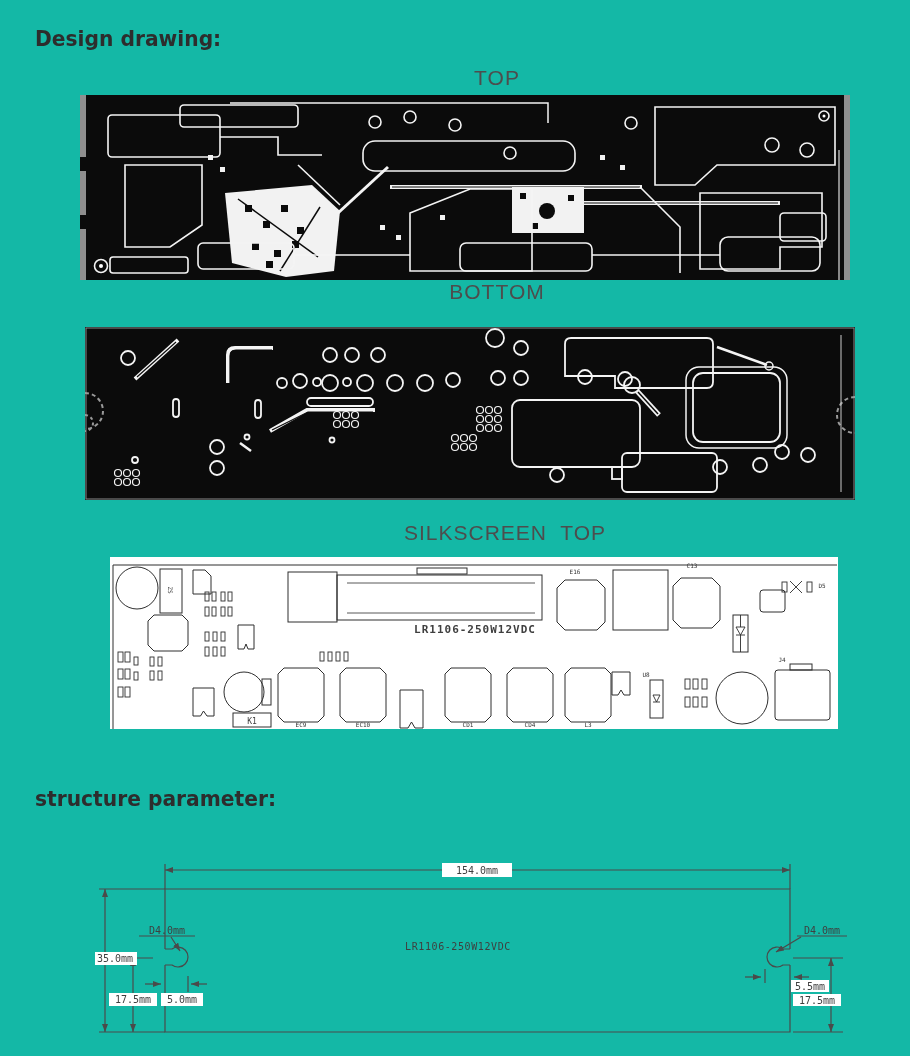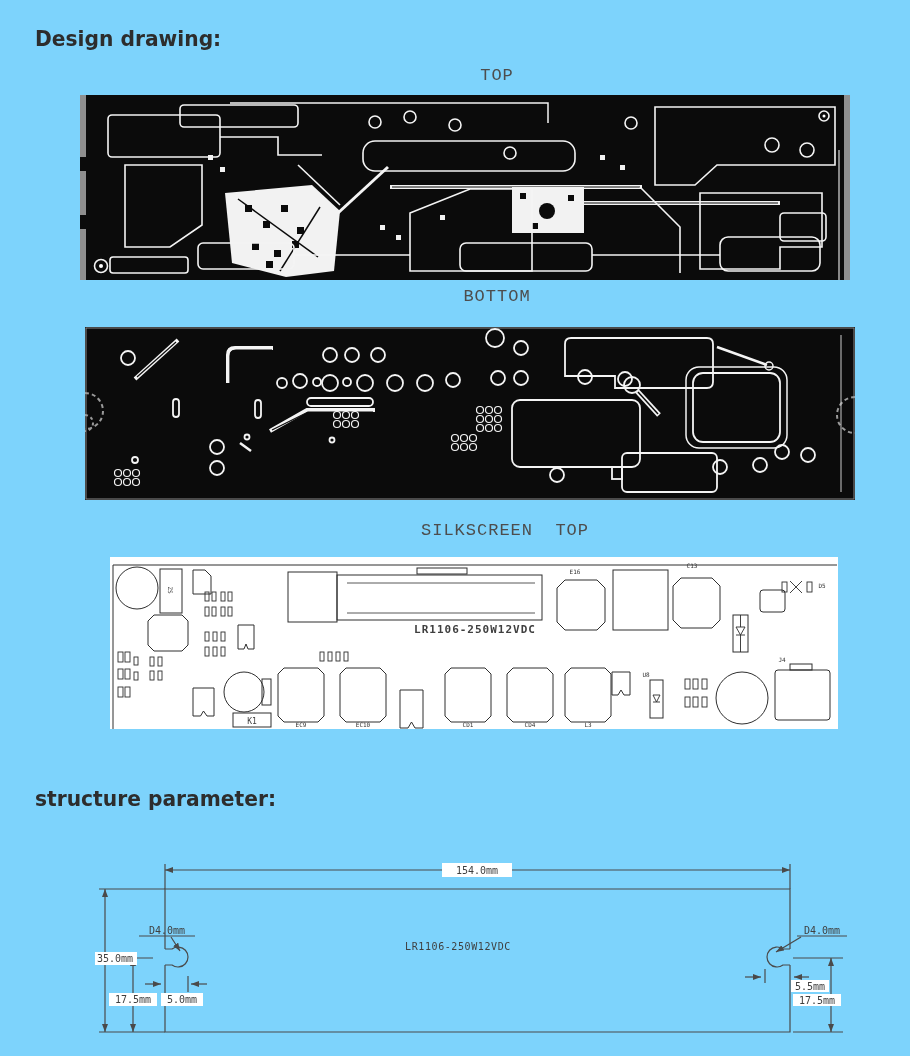--- a/index.html
+++ b/index.html
@@ -1,25 +1,25 @@
 <!DOCTYPE html>
 <html><head>
 <meta charset="utf-8">
 <style>
   html,body{margin:0;padding:0;background:#ffffff;}
-  .page{position:relative;width:910px;height:1056px;background:#7dd3fc;overflow:hidden;
+  .page{position:relative;width:910px;height:1056px;background:#14b8a6;overflow:hidden;
         font-family:"Liberation Sans",sans-serif;}
   .abs{position:absolute;}
   .hd{position:absolute;margin:0;font-weight:bold;font-size:22px;color:#2d2d2d;
       letter-spacing:0px;transform:scaleX(.92);transform-origin:left center;
       font-family:"DejaVu Sans",sans-serif;}
   .hd1{left:35px;top:26px;}
   .hd2{left:35px;top:786px;}
-  .seclabel{position:absolute;transform:translateX(-50%);font-size:17px;color:#4d4d4d;
-            letter-spacing:1px;font-family:Liberation Mono, monospace;}
+  .seclabel{position:absolute;transform:translateX(-50%);font-size:21px;color:#4d4d4d;
+            letter-spacing:1px;font-family:Liberation Sans, sans-serif;}
   .pre{white-space:pre;}
   svg text{font-family:"DejaVu Sans Mono",monospace;fill:#3f3f3f;}
   .dimtxt{font-size:10px;}
   .modeltxt{font-size:10px;letter-spacing:.6px;}
   .silktxt{font-size:6px;fill:#333;}
 </style>
 </head>
 <body>
 
 <div class="page">
@@ -95,21 +95,21 @@
         <rect x="360" y="120" width="5" height="5"></rect>
           <rect x="520" y="60" width="5" height="5"></rect>
         <rect x="540" y="70" width="5" height="5"></rect>
       </g>
       <path d="M214,160 H330"></path>
         <path d="M512,160 H640"></path>
         <path d="M218,70 L260,110"></path>
     </g>
   </svg>
 
-  <div class="seclabel" style="left:497px;top:287px">BOTTOM</div>
+  <div class="seclabel" style="left:497px;top:280px">BOTTOM</div>
 
   <svg class="abs" style="left:85px;top:327px" width="770" height="173" viewBox="0 0 770 173">
     <rect x="0" y="0" width="770" height="173" fill="#0b0b0b"></rect>
     <rect x="1" y="1" width="768" height="171" fill="none" stroke="#8a8a8a" stroke-width="1"></rect>
     <g stroke="#f4f4f4" stroke-width="1.8" fill="none">
       <circle cx="43" cy="31" r="7"></circle>
       <path d="M50,52 L93,13" stroke-width="4"></path>
       <path d="M52,50 L91,15" stroke="#0b0b0b" stroke-width="1.2"></path>
       <path d="M143,56 V28 Q143,21 150,21 H188" stroke-width="4"></path>
       <path d="M145,56 V29 Q145,23 151,23 H187" stroke="#0b0b0b" stroke-width="1.2"></path>

